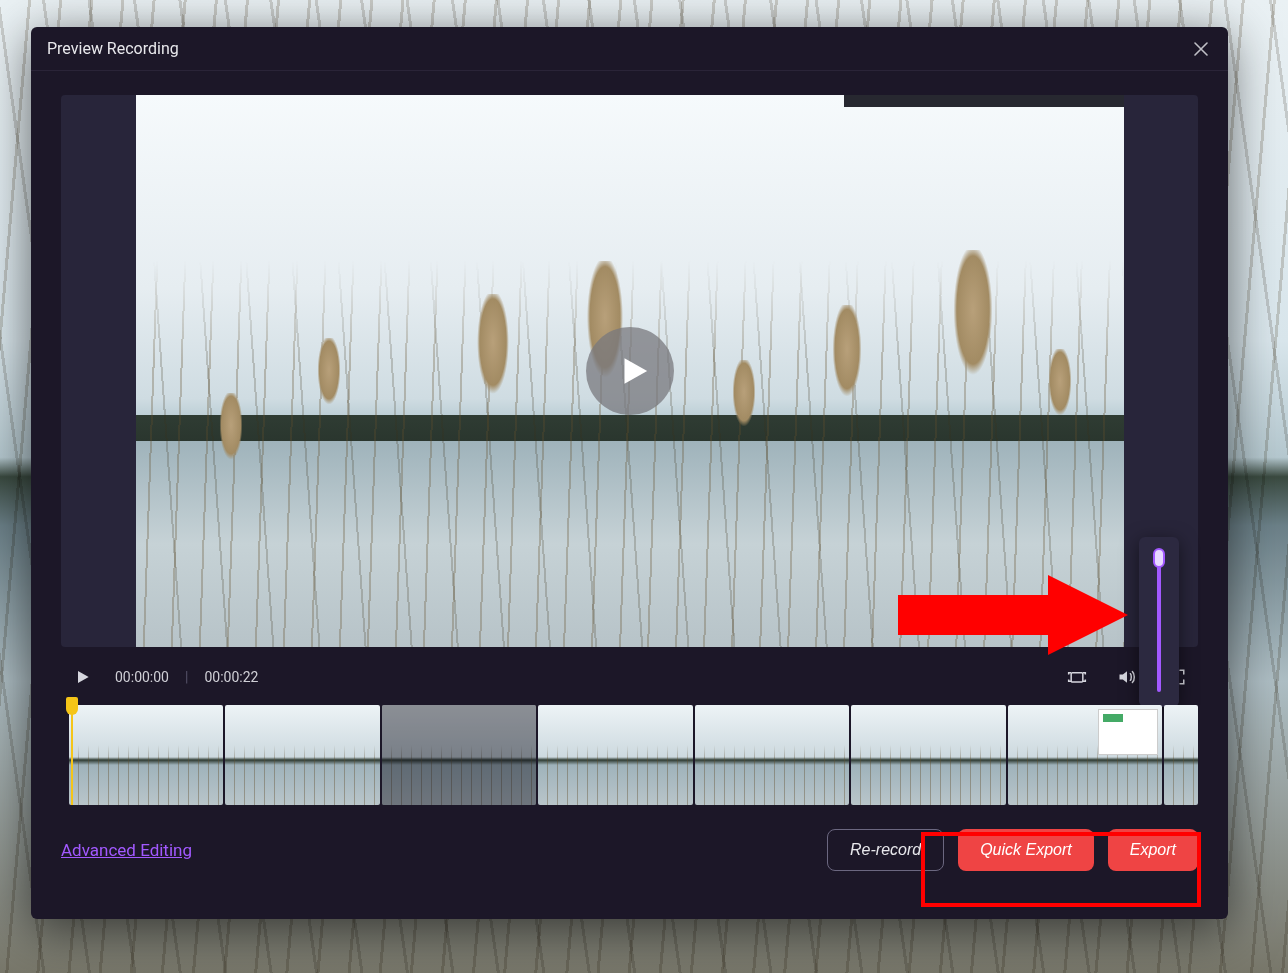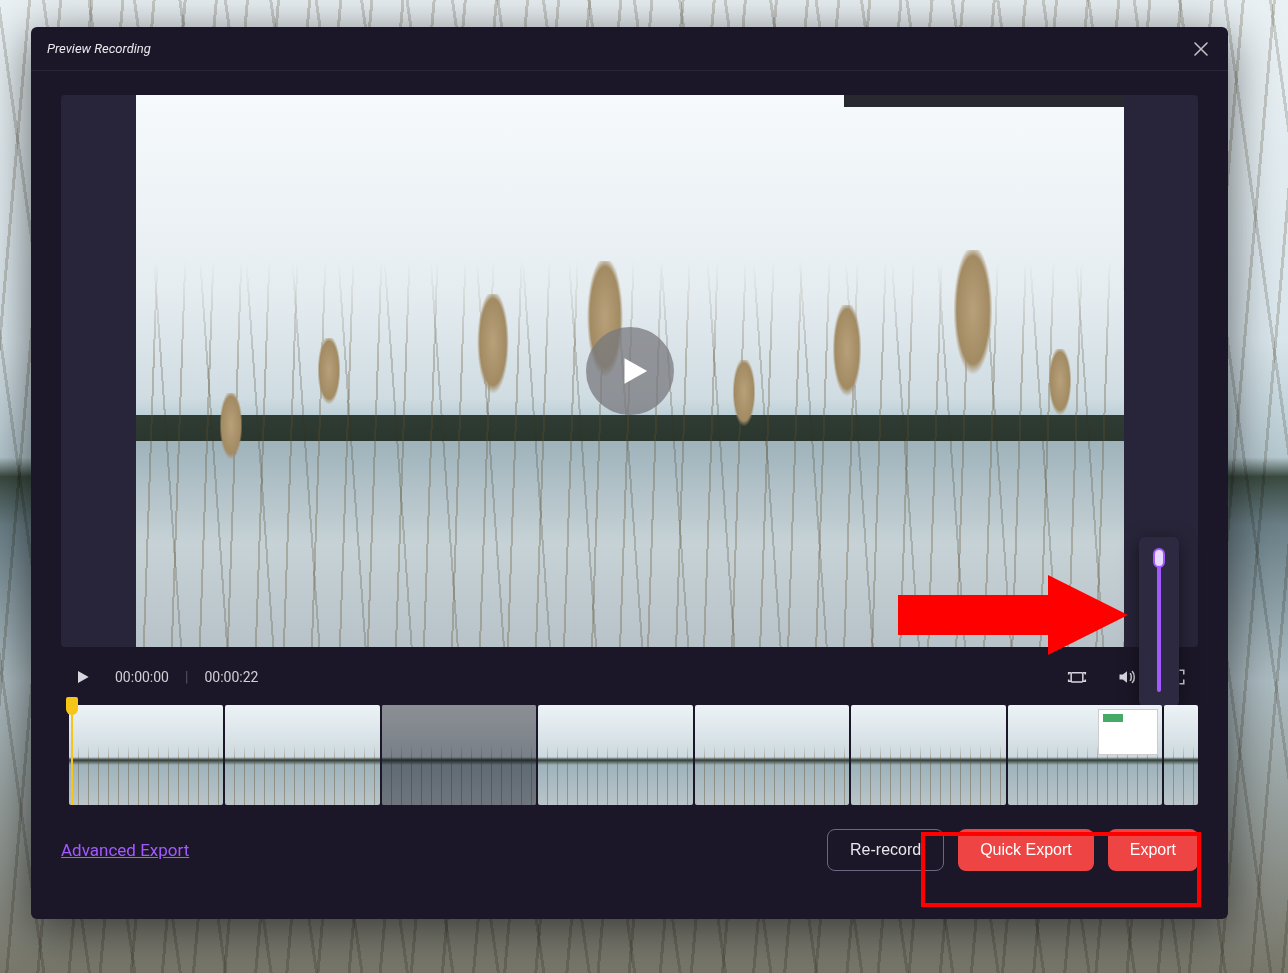--- a/index.html
+++ b/index.html
@@ -30,21 +30,21 @@
     border-radius: 6px;
     box-shadow: 0 10px 50px rgba(0,0,0,.6);
     display: flex; flex-direction: column;
     color: #e8e8ec;
   }
   .titlebar {
     height: 44px; display: flex; align-items: center; justify-content: space-between;
     padding: 0 12px 0 16px;
     border-bottom: 1px solid #2a2438;
   }
-  .titlebar .title { font-size: 13px; color: #e8e8ec; font-style: italic; }
+  .titlebar .title { font-size: 16px; color: #e8e8ec; }
   .close-btn { width: 30px; height: 30px; display:flex; align-items:center; justify-content:center; color:#bfbfc6; cursor:pointer; border-radius:3px;}
 
   .body { flex:1; padding: 24px 30px 22px 30px; display:flex; flex-direction:column; }
 
   .preview-pane {
     position: relative;
     height: 552px;
     background:#28253a;
     border-radius:4px;
     display:flex; align-items:stretch; justify-content:center;
@@ -124,21 +124,21 @@
   .thumb.dim::after{content:"";position:absolute;inset:0;background:rgba(20,20,30,.45);}
   .thumb .ui-mini{position:absolute;right:4px;top:4px;width:60px;height:46px;background:#fff;border:1px solid #ccc;}
   .thumb .ui-mini::before{content:"";position:absolute;left:4px;top:4px;width:20px;height:8px;background:#4a6;}
   .thumb.last{flex:0 0 34px;}
 
   .footer {
     margin-top:24px; display:flex; align-items:center; gap:14px;
   }
   .adv-link { color:#a259ff; text-decoration: underline; font-size:17px; cursor:pointer;}
   .footer .spacer { flex:1; }
-  .btn { height:42px; padding:0 22px; border-radius:8px; font-size:16px; cursor:pointer; display:flex; align-items:center; border:none;}
+  .btn { height:42px; padding:0 22px; border-radius:8px; font-size:16px; cursor:pointer; display:flex; align-items:center; border:none;font-style:italic;}
   .btn-ghost { background:transparent; color:#e8e8ec; border:1.5px solid #6b6780;}
   .btn-primary { background:#ef4444; color:#fff;}
   .annot-box {
     position:absolute; border:4px solid #ff0000; pointer-events:none;
     left:890px; top:805px; width:280px; height:75px;
   }
 </style>
 </head>
 <body>
 
@@ -259,21 +259,21 @@
             <div class="ui-mini"></div>
           </div>
         <div class="thumb last">
             <div class="mini-sky"></div>
             <div class="mini-reeds"></div>
           </div>
       </div>
     </div>
 
     <div class="footer">
-      <a class="adv-link">Advanced Export</a>
+      <a class="adv-link">Advanced Editing</a>
       <div class="spacer"></div>
       <button class="btn btn-ghost">Re-record</button>
       <button class="btn btn-primary">Quick Export</button>
       <button class="btn btn-primary">Export</button>
     </div>
   </div>
 
   <div class="annot-box"></div>
 </div>
 

